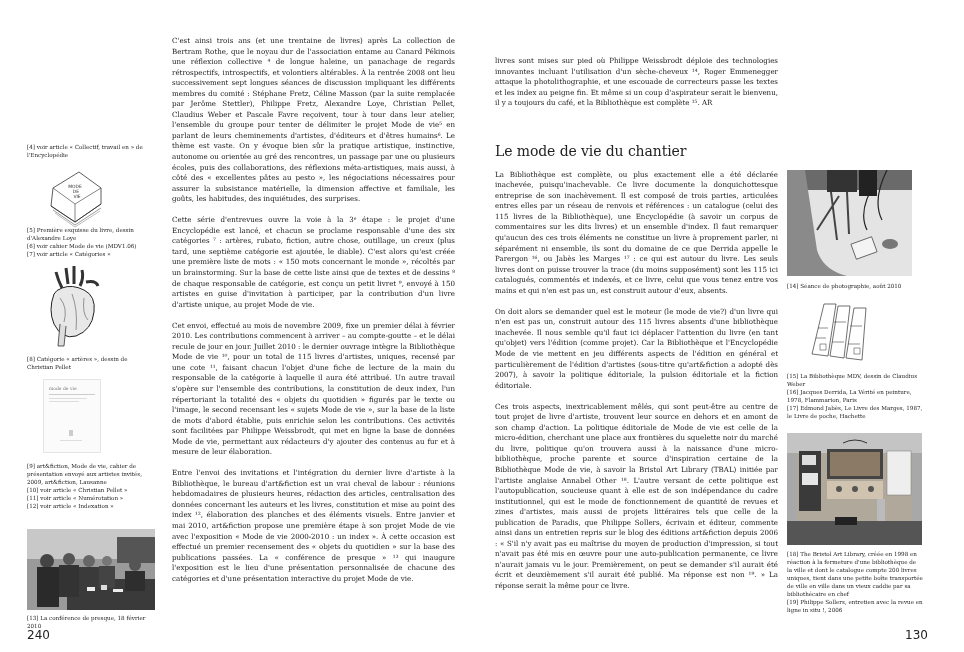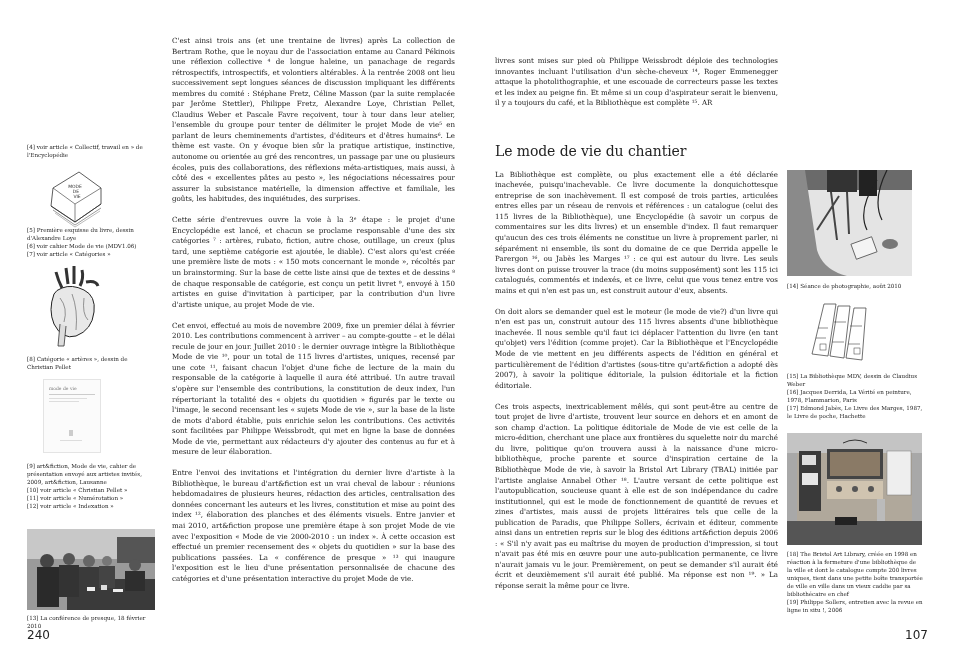--- a/index.html
+++ b/index.html
@@ -171,14 +171,14 @@
     <rect x="0" y="88" width="135" height="24" fill="#555"></rect>
     <rect x="48" y="84" width="22" height="8" fill="#222"></rect>
     <rect x="90" y="66" width="8" height="22" fill="#bbb"></rect>
   </svg>
 
   <div class="side" style="top:550px;">
     <p class="note">[18] The Bristol Art Library, créée en 1998 en réaction à la fermeture d'une bibliothèque de la ville et dont le catalogue compte 200 livres uniques, tient dans une petite boîte transportée de ville en ville dans un vieux caddie par sa bibliothécaire en chef</p>
     <p class="note">[19] Philippe Sollers, entretien avec la revue en ligne in situ !, 2006</p>
   </div>
 
-  <div class="pagenum" style="left:437px;">107</div>
+  <div class="pagenum" style="left:437px;">130</div>
 </div>
 
 </body></html>

